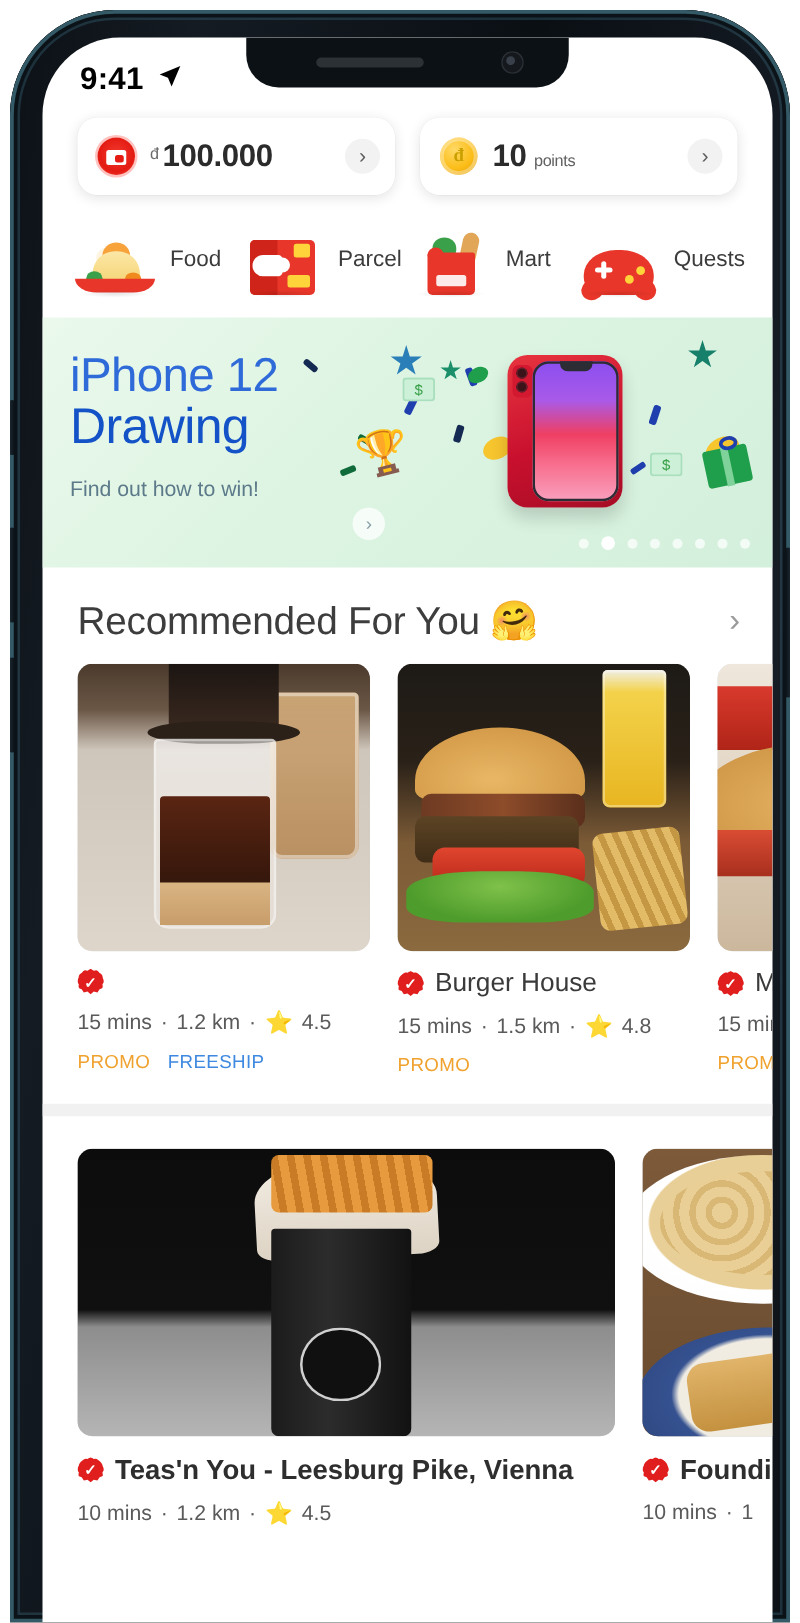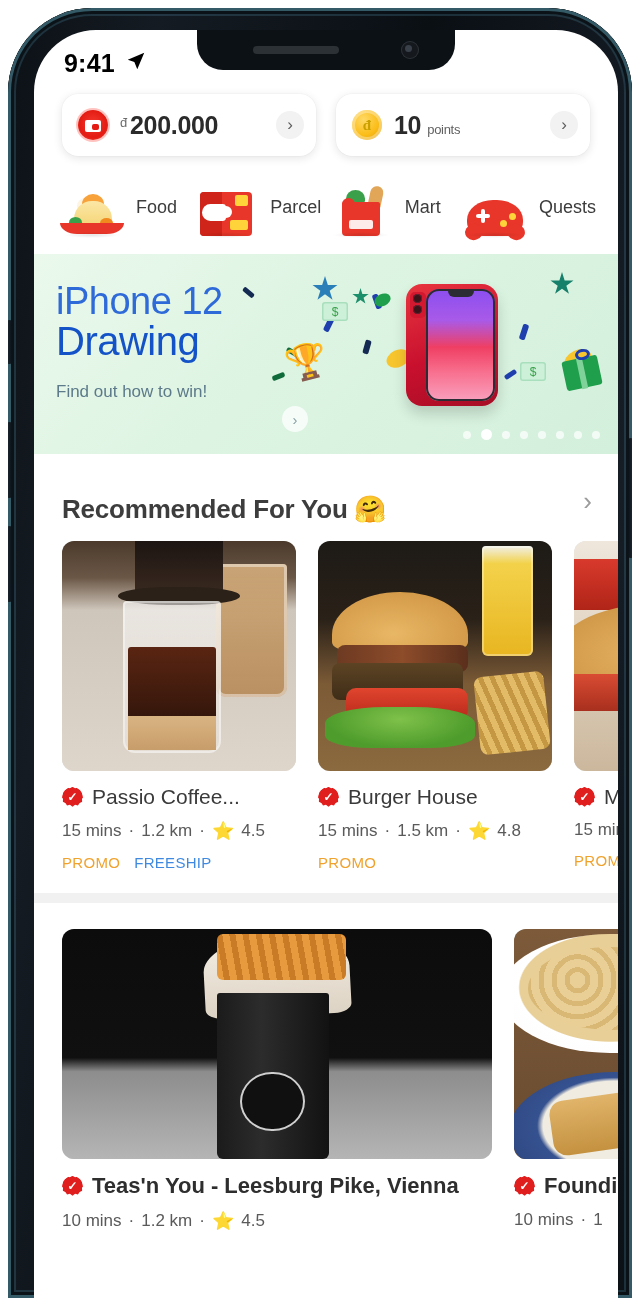--- a/index.html
+++ b/index.html
@@ -270,21 +270,21 @@
 
   .dots { position:absolute; right: 18px; bottom: 14px; display:flex; align-items:center; gap:10px; }
   .dot { width:8px; height:8px; border-radius:50%; background: rgba(255,255,255,.72); }
   .dot.active { width:11px; height:11px; background:#ffffff; }
 
   
   .rec-header {
     display:flex; align-items:center; justify-content:space-between;
     padding: 24px 26px 16px 28px;
   }
-  .rec-title { font-size: 26px; color: #3d3d3d; font-weight: 700; letter-spacing: -.2px; margin-top: 16px; }
+  .rec-title { font-size: 31px; color: #3d3d3d; font-weight: 400; letter-spacing: -.2px; }
   .rec-chev { font-size: 26px; color:#9b9b9b; }
 
   
   .cards-scroll {
     display: flex; gap: 22px;
     padding: 0 0 0 28px;
     overflow: hidden;
   }
   .rcard { width: 234px; flex: none; }
   .rcard-img {
@@ -420,21 +420,21 @@
               <path d="M21 3 L3 10.5 L10.2 13.2 L13.4 21 Z" fill="#000"></path>
             </svg>
         </span>
       </div>
 
       <div class="balance-row">
         <div class="bal-card">
           <div class="wallet-icon"></div>
           <div class="bal-amount">
             <span class="bal-sup">đ</span>
-            <span>200.000</span>
+            <span>100.000</span>
           </div>
           <div class="chev-circle">›</div>
         </div>
 
         <div class="bal-card">
           <div class="coin-icon">đ</div>
           <div class="bal-amount">
             <span>10</span>
             <span class="bal-unit">points</span>
           </div>
@@ -564,21 +564,20 @@
               <div class="glass2"></div>
                 <div class="phin"></div>
                 <div class="phinlid"></div>
               <div class="glass1"></div>
                 <div class="dark"></div>
                 <div class="milk"></div>
             </div>
           </div>
           <div class="rcard-title">
             <span class="verified">✓</span>
-            <span>Passio Coffee...</span>
           </div>
           <div class="rcard-meta">
             <span>15 mins</span>
             <span>·</span>
             <span>1.2 km</span>
             <span>·</span>
             <span class="star-em">⭐</span>
             <span>4.5</span>
           </div>
           <div class="rcard-tags">

